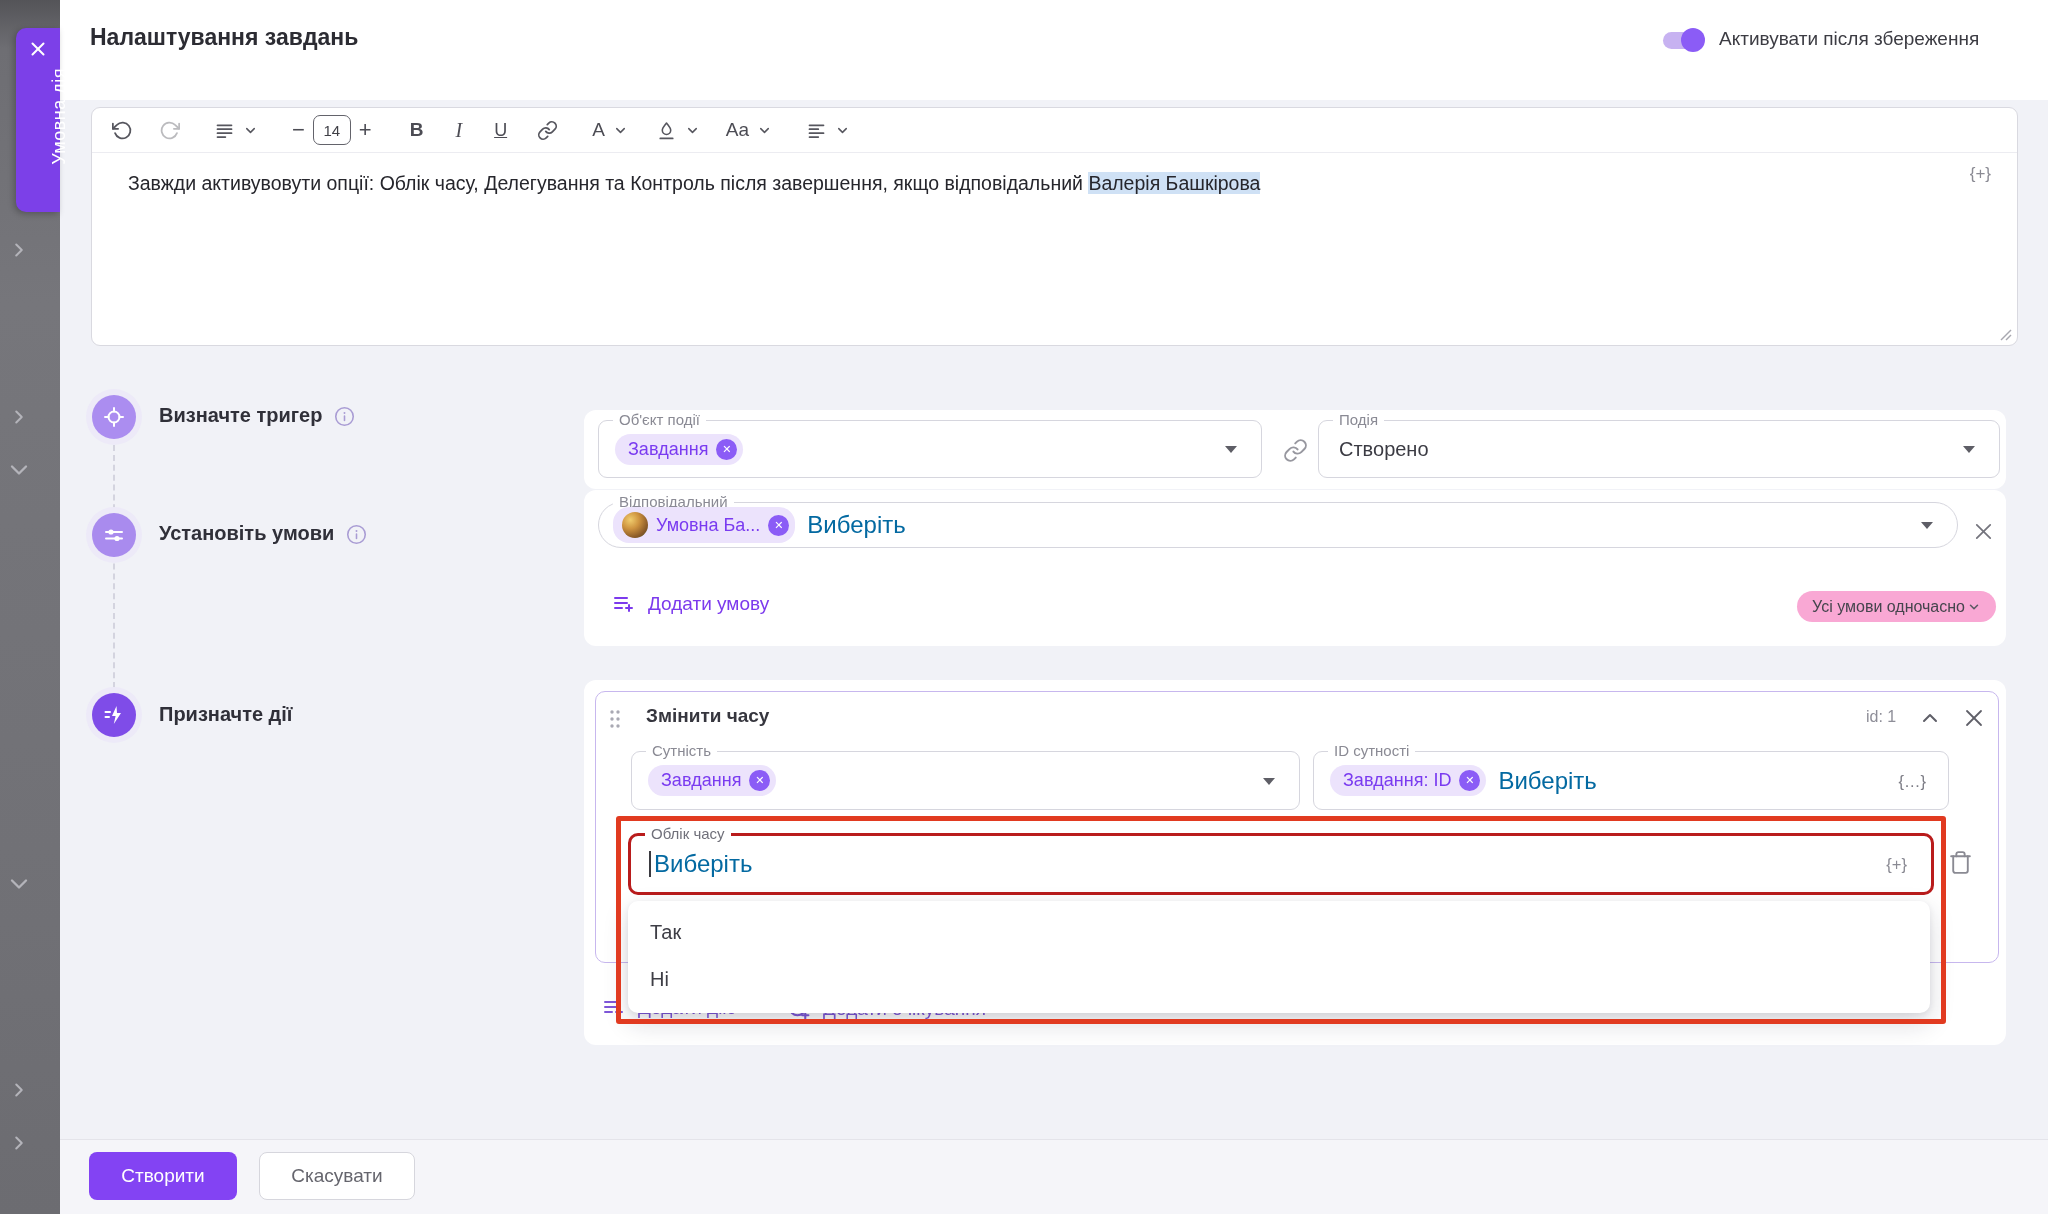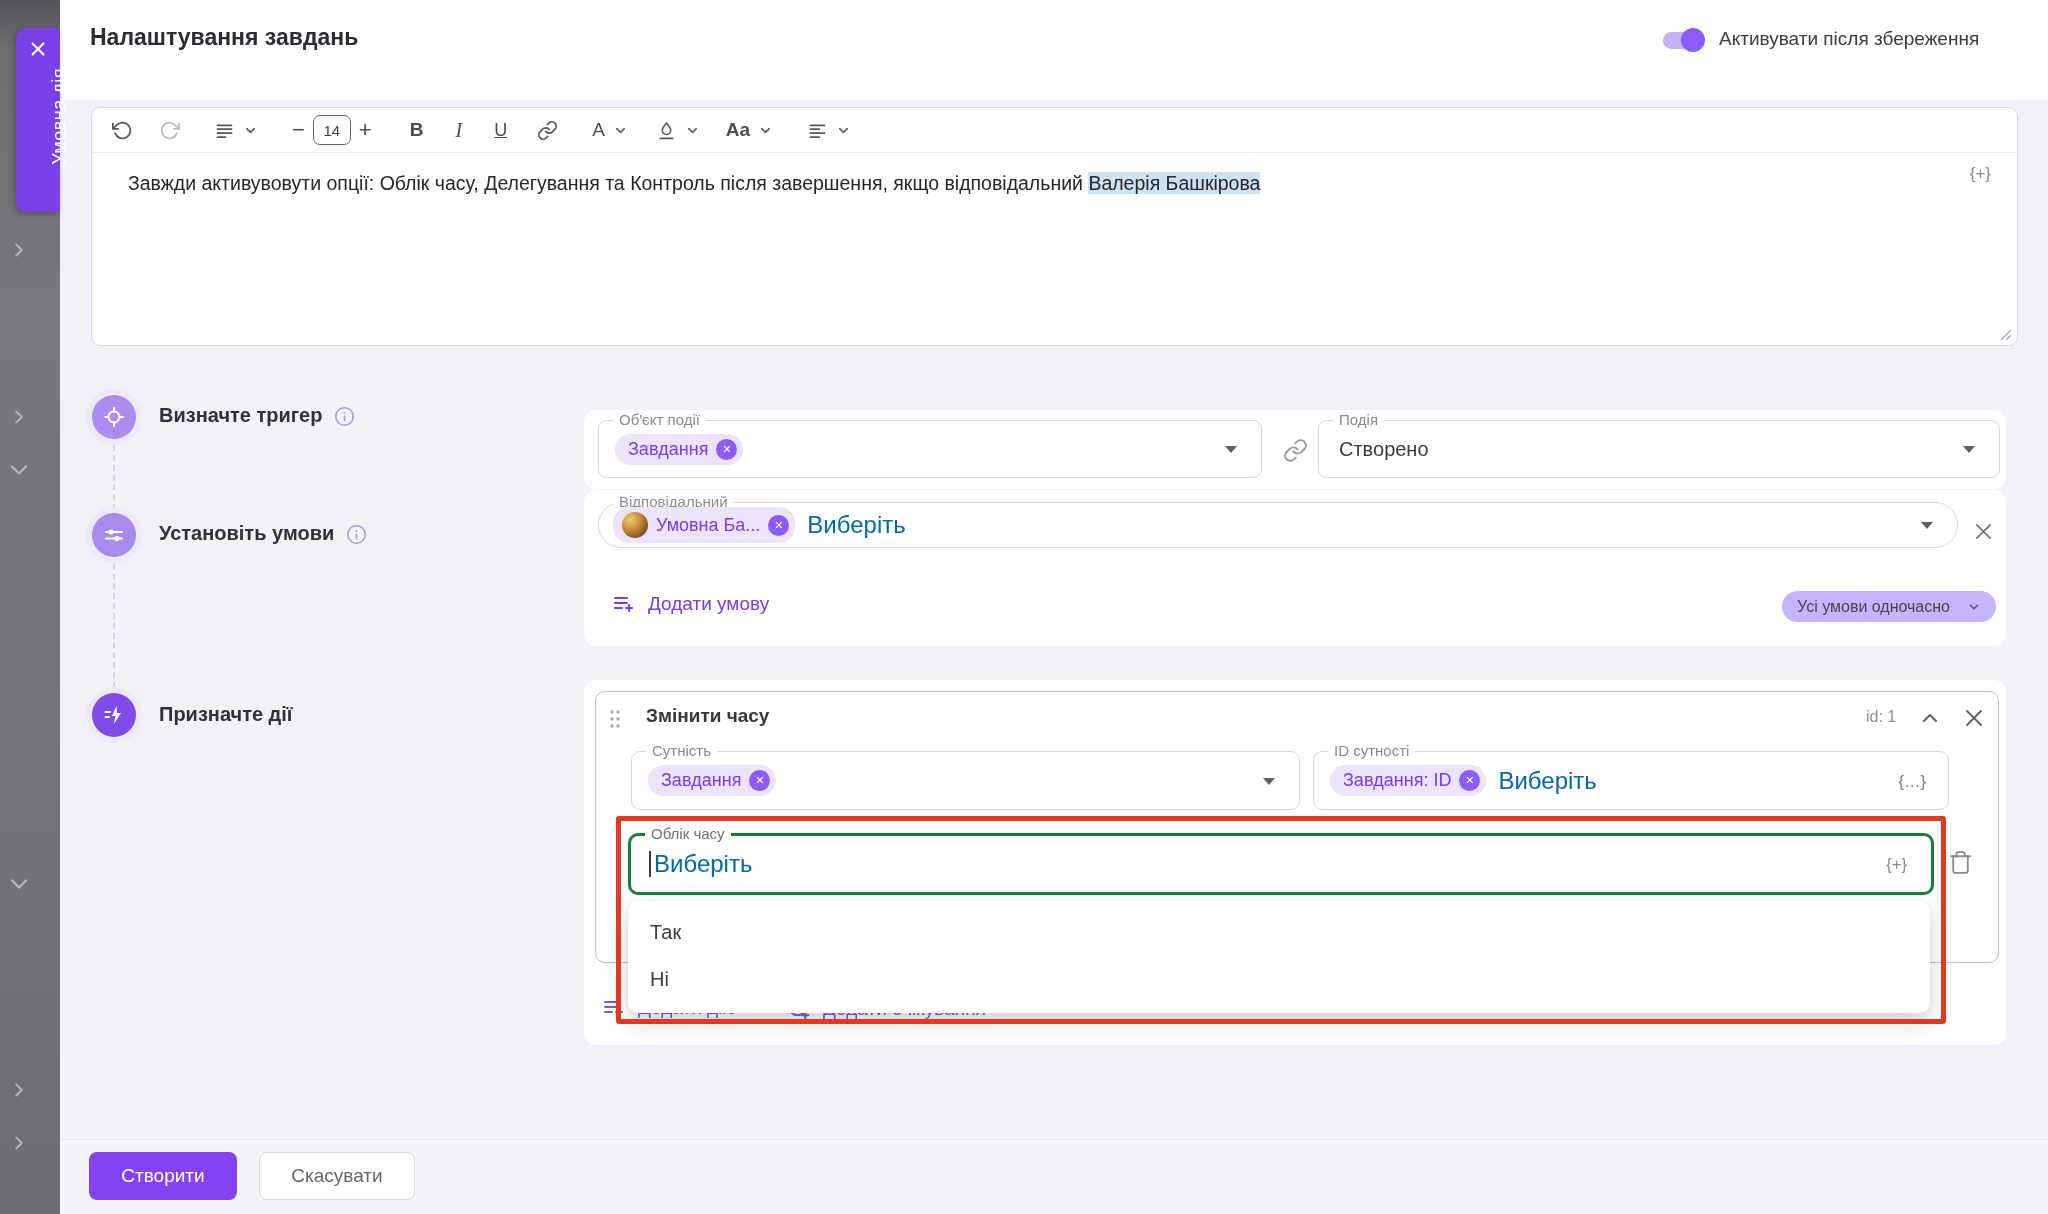--- a/index.html
+++ b/index.html
@@ -65,32 +65,32 @@
   .chip-x{width:21px;height:21px;border-radius:50%;background:#8b5cf6;color:#fff;display:flex;align-items:center;
           justify-content:center;font-size:11px;line-height:1;}
   .avatar{width:26px;height:26px;border-radius:50%;margin-left:-4px;
           background:radial-gradient(circle at 32% 30%,#f0cd6e 0%,#cf9440 35%,#8a5a28 70%,#42501f 100%);}
   .dd-arrow{width:0;height:0;border-left:6px solid transparent;border-right:6px solid transparent;
             border-top:7px solid #5e5e66;position:absolute;right:24px;top:50%;margin-top:-3px;}
   .placeholder{color:#0369a1;font-size:24px;}
   .value-text{color:#3b3b43;font-size:20px;}
   .token{font-size:16.5px;color:#7d7d86;position:absolute;right:22px;top:50%;transform:translateY(-50%);}
   .link-btn{display:flex;align-items:center;gap:12px;font-size:19px;font-weight:500;color:#7c3aed;z-index:3;position:absolute;}
-  .pill{position:absolute;display:flex;align-items:center;gap:17px;background:#c4b5fd;border-radius:16px;
+  .pill{position:absolute;display:flex;align-items:center;gap:2px;background:#f9a8d4;border-radius:16px;
         height:31px;padding:0 15px;font-size:16px;color:#45454d;z-index:3;}
   .icon-btn{position:absolute;color:#74747d;z-index:3;}
   
   .sub-card{position:absolute;left:595px;top:691px;width:1404px;height:272px;border:1.5px solid #c7b7ee;
             border-radius:10px;background:#fff;z-index:2;box-sizing:border-box;}
   .drag-dots{position:absolute;left:607px;top:707px;width:16px;height:24px;z-index:3;color:#a9a9b3;}
   .card-title{position:absolute;left:646px;top:705px;font-size:19px;font-weight:700;color:#36363e;z-index:3;}
   .card-id{position:absolute;left:1866px;top:708px;font-size:16px;color:#8e8e98;z-index:3;}
   
   .focused-field{position:absolute;left:628px;top:833px;width:1306px;height:62px;background:#fff;
-                 border:3px solid #15803d;border-radius:10px;z-index:30;box-sizing:border-box;padding-left:37px;}
+                 border:3px solid #b91c1c;border-radius:10px;z-index:30;box-sizing:border-box;padding-left:37px;}
   .focused-field .legend{color:#70707a;top:-10px;}
   .caret{display:inline-block;width:2px;height:26px;background:#3a3a40;margin-right:3px;vertical-align:middle;}
   
   .dropdown{position:absolute;left:628px;top:901px;width:1302px;background:#fff;border-radius:10px;
             box-shadow:0 10px 26px rgba(25,25,50,.16),0 2px 6px rgba(25,25,50,.08);z-index:40;padding:8px 0 10px;}
   .dd-option{height:47px;display:flex;align-items:center;padding-left:22px;font-size:20px;color:#3e3e46;}
   
   .annotation{position:absolute;left:616px;top:816px;width:1330px;height:208px;border:5px solid #e13a20;
               border-radius:3px;z-index:60;pointer-events:none;box-sizing:border-box;}
   
@@ -210,21 +210,21 @@
         <svg width="21" height="21" viewBox="0 0 24 24" fill="none" stroke="currentColor" stroke-width="1.8" stroke-linecap="round" stroke-linejoin="round">
             <path d="M12 3.5c2.6 3.4 4.8 5.6 4.8 8.2a4.8 4.8 0 0 1-9.6 0C7.2 9.1 9.4 6.9 12 3.5z"></path>
             <line x1="5" y1="21" x2="19" y2="21" stroke-width="2.2"></line>
           </svg>
       </span>
       <span class="tb tight">
         <svg width="15" height="15" viewBox="0 0 24 24" fill="none" stroke="currentColor" stroke-width="2.4" stroke-linecap="round" stroke-linejoin="round">
             <polyline points="6 9 12 15 18 9"></polyline>
           </svg>
       </span>
-      <span class="tb tb-text" style="font-weight:700;">Aa</span>
+      <span class="tb tb-text" style="font-weight:400;">Aa</span>
       <span class="tb tight">
         <svg width="15" height="15" viewBox="0 0 24 24" fill="none" stroke="currentColor" stroke-width="2.4" stroke-linecap="round" stroke-linejoin="round">
             <polyline points="6 9 12 15 18 9"></polyline>
           </svg>
       </span>
       <span class="tb" style="margin-left:34px;">
         <svg width="21" height="21" viewBox="0 0 24 24" fill="none" stroke="currentColor" stroke-width="2" stroke-linecap="round">
             <line x1="4" y1="6" x2="20" y2="6"></line>
             <line x1="4" y1="10.5" x2="14" y2="10.5"></line>
             <line x1="4" y1="15" x2="20" y2="15"></line>

